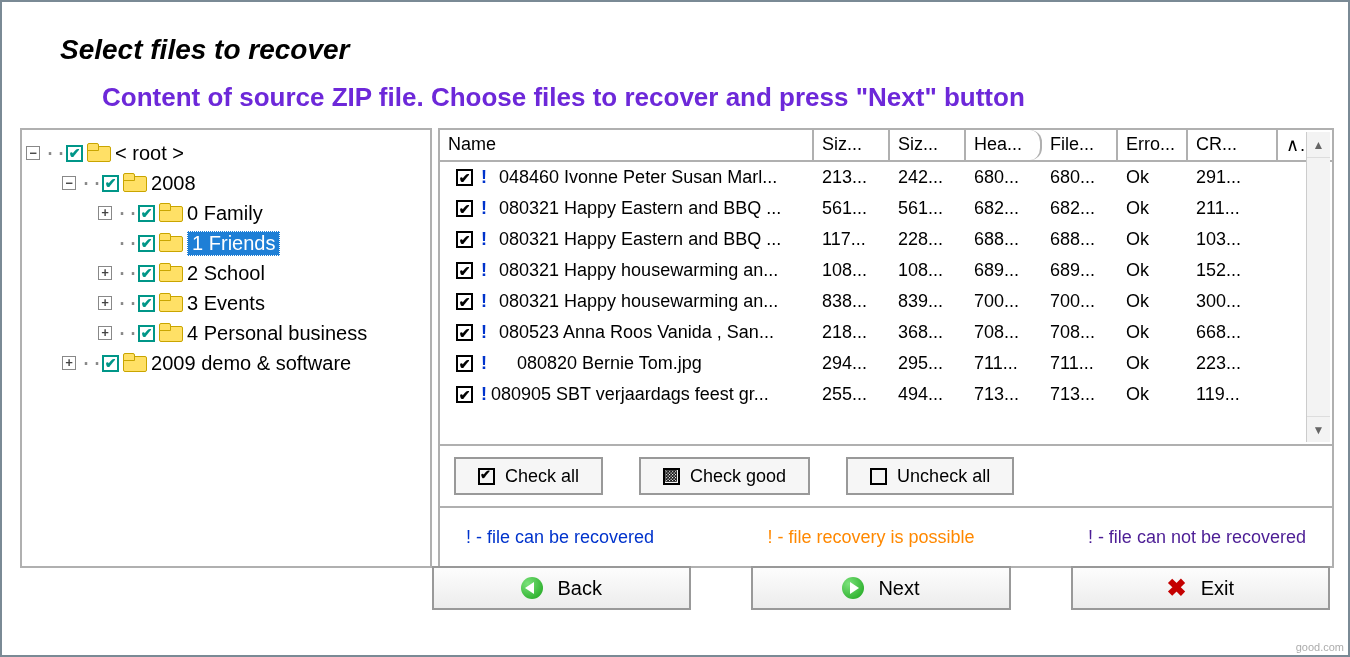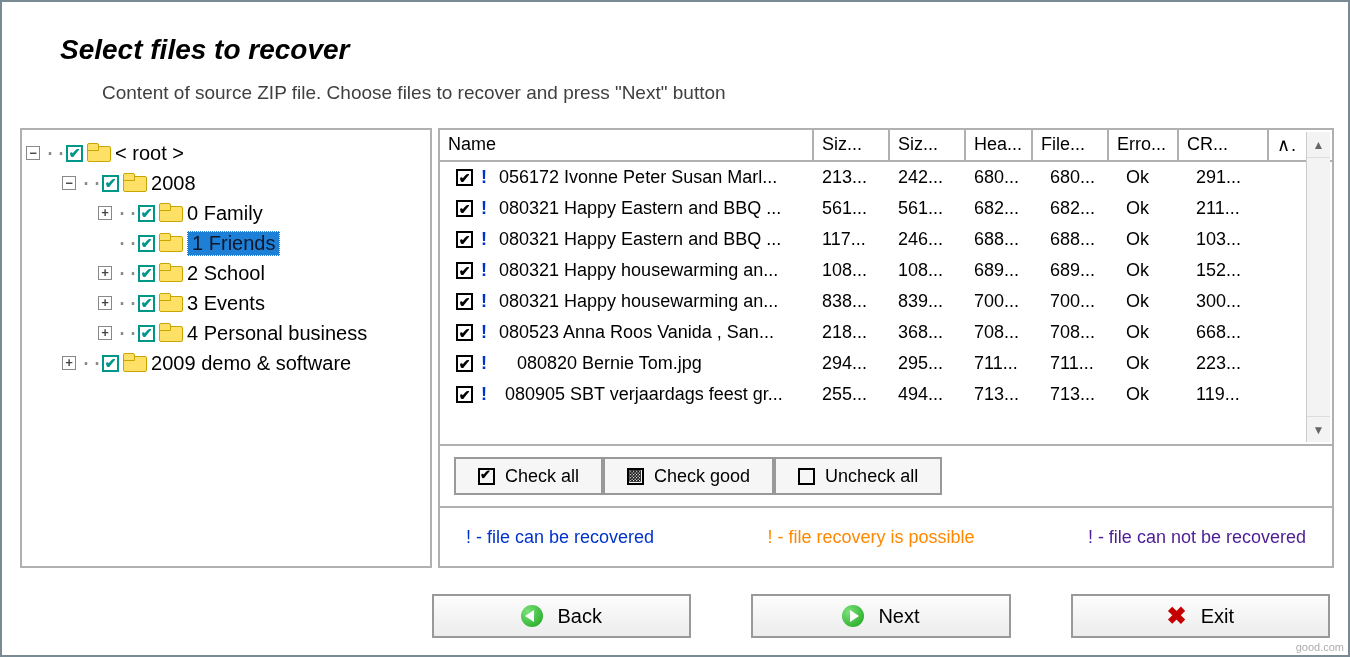--- a/index.html
+++ b/index.html
@@ -1,68 +1,68 @@
 <!DOCTYPE html>
 <html><head>
 <meta charset="utf-8">
 <style>
   * { box-sizing: border-box; }
   html, body { margin:0; padding:0; width:1350px; height:657px; font-family: Arial, Helvetica, sans-serif; font-size:16px; color:#000; background:#fff; }
   .frame { position:relative; width:1350px; height:657px; background:#fff; border:2px solid #7a8a95; }
   .heading { position:absolute; left:58px; top:32px; font: italic bold 28px Arial; }
-  .subhead { position:absolute; left:100px; top:80px; font-size:19px; color:#404040; }
+  .subhead { position:absolute; left:100px; top:80px; font-size:26px; color:#6d28d9;font-weight:bold; }
   .tree-panel { position:absolute; left:18px; top:126px; width:412px; height:440px; border:2px solid #b0b0b0; padding:8px 4px; overflow:hidden; }
   .list-panel { position:absolute; left:436px; top:126px; width:896px; height:440px; border:2px solid #b0b0b0; display:flex; flex-direction:column; }
-  .nav-btns { position:absolute; left:430px; top:592px; right:18px; height:54px; display:flex; gap:60px; }
+  .nav-btns { position:absolute; left:430px; top:564px; right:18px; height:54px; display:flex; gap:60px; }
 
   
   .tree-row { display:flex; align-items:center; height:30px; font-size:20px; white-space:nowrap; }
   .dots { color:#888; font-family:monospace; letter-spacing:-1px; display:inline-block; }
   .expander { display:inline-flex; align-items:center; justify-content:center; width:14px; height:14px; border:1px solid #888; font:bold 12px/10px monospace; color:#444; background:#fff; margin-right:4px;}
   .tri-check { display:inline-flex; width:17px; height:17px; border:2px solid #009688; background:#fff; align-items:center; justify-content:center; margin-right:4px;}
   .tri-check.checked::after { content:"✔"; font-size:14px; line-height:14px; color:#009688; font-weight:bold;}
   .folder { display:inline-block; width:22px; height:18px; margin-right:6px; position:relative;}
   .folder::before { content:""; position:absolute; left:0; top:2px; width:22px; height:14px; background:#ffe066; border:1px solid #c9a500; border-radius:2px;}
   .folder::after { content:""; position:absolute; left:0; top:-1px; width:10px; height:6px; background:#ffe066; border:1px solid #c9a500; border-radius:2px 2px 0 0;}
-  .sel { background:#1e7fd6; color:#0f172a; padding:0 4px; border:1px dotted #fff;}
+  .sel { background:#1e7fd6; color:#ffffff; padding:0 4px; border:1px dotted #fff;}
 
   
   .list-head { display:flex; height:32px; background:#fff; border-bottom:2px solid #b0b0b0; font-size:18px; }
   .list-head .hcell { border-right:2px solid #b0b0b0; padding:4px 8px; overflow:hidden; text-overflow:ellipsis; white-space:nowrap;}
   .list-body { flex:1; overflow:hidden; }
   .row { display:flex; align-items:center; height:31px; font-size:18px; }
   .cell { padding:0 8px; overflow:hidden; white-space:nowrap; text-overflow:ellipsis;}
   .ckbox { display:inline-flex; width:17px; height:17px; border:2px solid #000; align-items:center; justify-content:center; margin:0 6px 0 8px;}
   .ckbox.checked::after { content:"✔"; font-size:14px; font-weight:bold;}
   .mark { color:#0033cc; font-weight:bold; display:inline-block; width:10px; text-align:center;}
   .scroll { position:absolute; right:2px; top:2px; bottom:2px; width:24px; background:#f3f3f3; border-left:1px solid #ccc;}
   .scroll .arrow { height:26px; display:flex; align-items:center; justify-content:center; color:#666; font-size:12px;}
   .scroll .top{border-bottom:1px solid #ddd;} .scroll .bot{position:absolute;bottom:0;left:0;right:0;border-top:1px solid #ddd;}
 
-  .check-row { height:62px; border-top:2px solid #b0b0b0; display:flex; align-items:center; padding-left:14px; }
+  .check-row { height:62px; border-top:2px solid #b0b0b0; display:flex; align-items:center; padding-left:14px; gap:36px;}
   .cbtn { height:38px; padding:0 22px; border:2px solid #999; background:#f6f6f6; display:flex; align-items:center; gap:10px; font-size:18px; cursor:pointer;}
   .cbtn .sq { display:inline-block; width:17px; height:17px; border:2px solid #000; position:relative;}
   .cbtn .sq.filled::after{content:"✔";font-size:13px;position:absolute;top:-3px;left:0;font-weight:bold;}
   .cbtn .sq.dense::after{content:"▩";font-size:15px;position:absolute;top:-4px;left:-1px;}
 
   .legend { height:60px; border-top:2px solid #b0b0b0; display:flex; align-items:center; justify-content:space-between; padding:0 26px; font-size:18px;}
   .legend .blue{color:#0033cc;} .legend .orange{color:#ff8800;display:flex;align-items:center;} .legend .red{color:#4c1d95;}
 
   .navbtn { flex:1; max-width:280px; height:44px; border:2px solid #999; background:linear-gradient(#fdfdfd,#ececec); display:flex; align-items:center; justify-content:center; gap:14px; font-size:20px; cursor:pointer;}
   .gball{width:22px;height:22px;border-radius:50%;background:radial-gradient(circle at 30% 30%,#7be27b,#19a319);display:inline-block;position:relative;}
   .gball::after{content:"";position:absolute;top:5px;width:0;height:0;}
   .gback::after{left:4px;border-top:6px solid transparent;border-bottom:6px solid transparent;border-right:9px solid #fff;}
   .gnext::after{left:8px;border-top:6px solid transparent;border-bottom:6px solid transparent;border-left:9px solid #fff;}
   .redx{color:#c40000;font:bold 24px Arial;}
 
   .watermark{position:absolute;right:4px;bottom:2px;font:11px Arial;color:rgba(0,0,0,.35);}
 
   
   .c-name{width:374px;} .c-s1{width:76px;} .c-s2{width:76px;} .c-h{width:76px;} .c-f{width:76px;} .c-e{width:70px;} .c-c{width:90px;}
-  .h-name{width:374px;} .h-s1{width:76px;} .h-s2{width:76px;} .h-h{width:67px;} .h-f{width:76px;} .h-e{width:70px;} .h-c{width:90px;} .h-sc{width:28px;text-align:center;}
+  .h-name{width:374px;} .h-s1{width:76px;} .h-s2{width:76px;} .h-h{width:76px;border-radius:12px;} .h-f{width:76px;} .h-e{width:70px;} .h-c{width:90px;} .h-sc{width:28px;text-align:center;}
 </style>
 </head>
 <body>
 
 <div class="frame">
   <div class="heading">Select files to recover</div>
   <div class="subhead">Content of source ZIP file. Choose files to recover and press "Next" button</div>
 
   <div class="tree-panel" id="tree">
       <div class="tree-row">
@@ -141,21 +141,21 @@
         <div class="hcell h-f">File...</div>
         <div class="hcell h-e">Erro...</div>
         <div class="hcell h-c">CR...</div>
         <div class="hcell h-sc" style="border-right:none;">∧</div>
       </div>
       <div class="list-body" id="listbody">
           <div class="row">
             <div class="cell c-name" style="display:flex;align-items:center;">
               <span class="ckbox checked"></span>
               <span class="mark">!</span>
-              <span style="margin-left:10px;overflow:hidden;text-overflow:ellipsis;">056172 Ivonne Peter Susan Marl...</span>
+              <span style="margin-left:10px;overflow:hidden;text-overflow:ellipsis;">048460 Ivonne Peter Susan Marl...</span>
             </div>
             <div class="cell c-s1">213...</div>
             <div class="cell c-s2">242...</div>
             <div class="cell c-h">680...</div>
             <div class="cell c-f">680...</div>
             <div class="cell c-e">Ok</div>
             <div class="cell c-c">291...</div>
           </div>
           <div class="row">
             <div class="cell c-name" style="display:flex;align-items:center;">
@@ -170,21 +170,21 @@
             <div class="cell c-e">Ok</div>
             <div class="cell c-c">211...</div>
           </div>
           <div class="row">
             <div class="cell c-name" style="display:flex;align-items:center;">
               <span class="ckbox checked"></span>
               <span class="mark">!</span>
               <span style="margin-left:10px;overflow:hidden;text-overflow:ellipsis;">080321 Happy Eastern and BBQ ...</span>
             </div>
             <div class="cell c-s1">117...</div>
-            <div class="cell c-s2">246...</div>
+            <div class="cell c-s2">228...</div>
             <div class="cell c-h">688...</div>
             <div class="cell c-f">688...</div>
             <div class="cell c-e">Ok</div>
             <div class="cell c-c">103...</div>
           </div>
           <div class="row">
             <div class="cell c-name" style="display:flex;align-items:center;">
               <span class="ckbox checked"></span>
               <span class="mark">!</span>
               <span style="margin-left:10px;overflow:hidden;text-overflow:ellipsis;">080321 Happy housewarming an...</span>
@@ -232,21 +232,21 @@
             <div class="cell c-s2">295...</div>
             <div class="cell c-h">711...</div>
             <div class="cell c-f">711...</div>
             <div class="cell c-e">Ok</div>
             <div class="cell c-c">223...</div>
           </div>
           <div class="row">
             <div class="cell c-name" style="display:flex;align-items:center;">
               <span class="ckbox checked"></span>
               <span class="mark">!</span>
-              <span style="margin-left:16px;overflow:hidden;text-overflow:ellipsis;">080905 SBT verjaardags feest gr...</span>
+              <span style="margin-left:2px;overflow:hidden;text-overflow:ellipsis;">080905 SBT verjaardags feest gr...</span>
             </div>
             <div class="cell c-s1">255...</div>
             <div class="cell c-s2">494...</div>
             <div class="cell c-h">713...</div>
             <div class="cell c-f">713...</div>
             <div class="cell c-e">Ok</div>
             <div class="cell c-c">119...</div>
           </div>
         </div>
       <div class="scroll">

